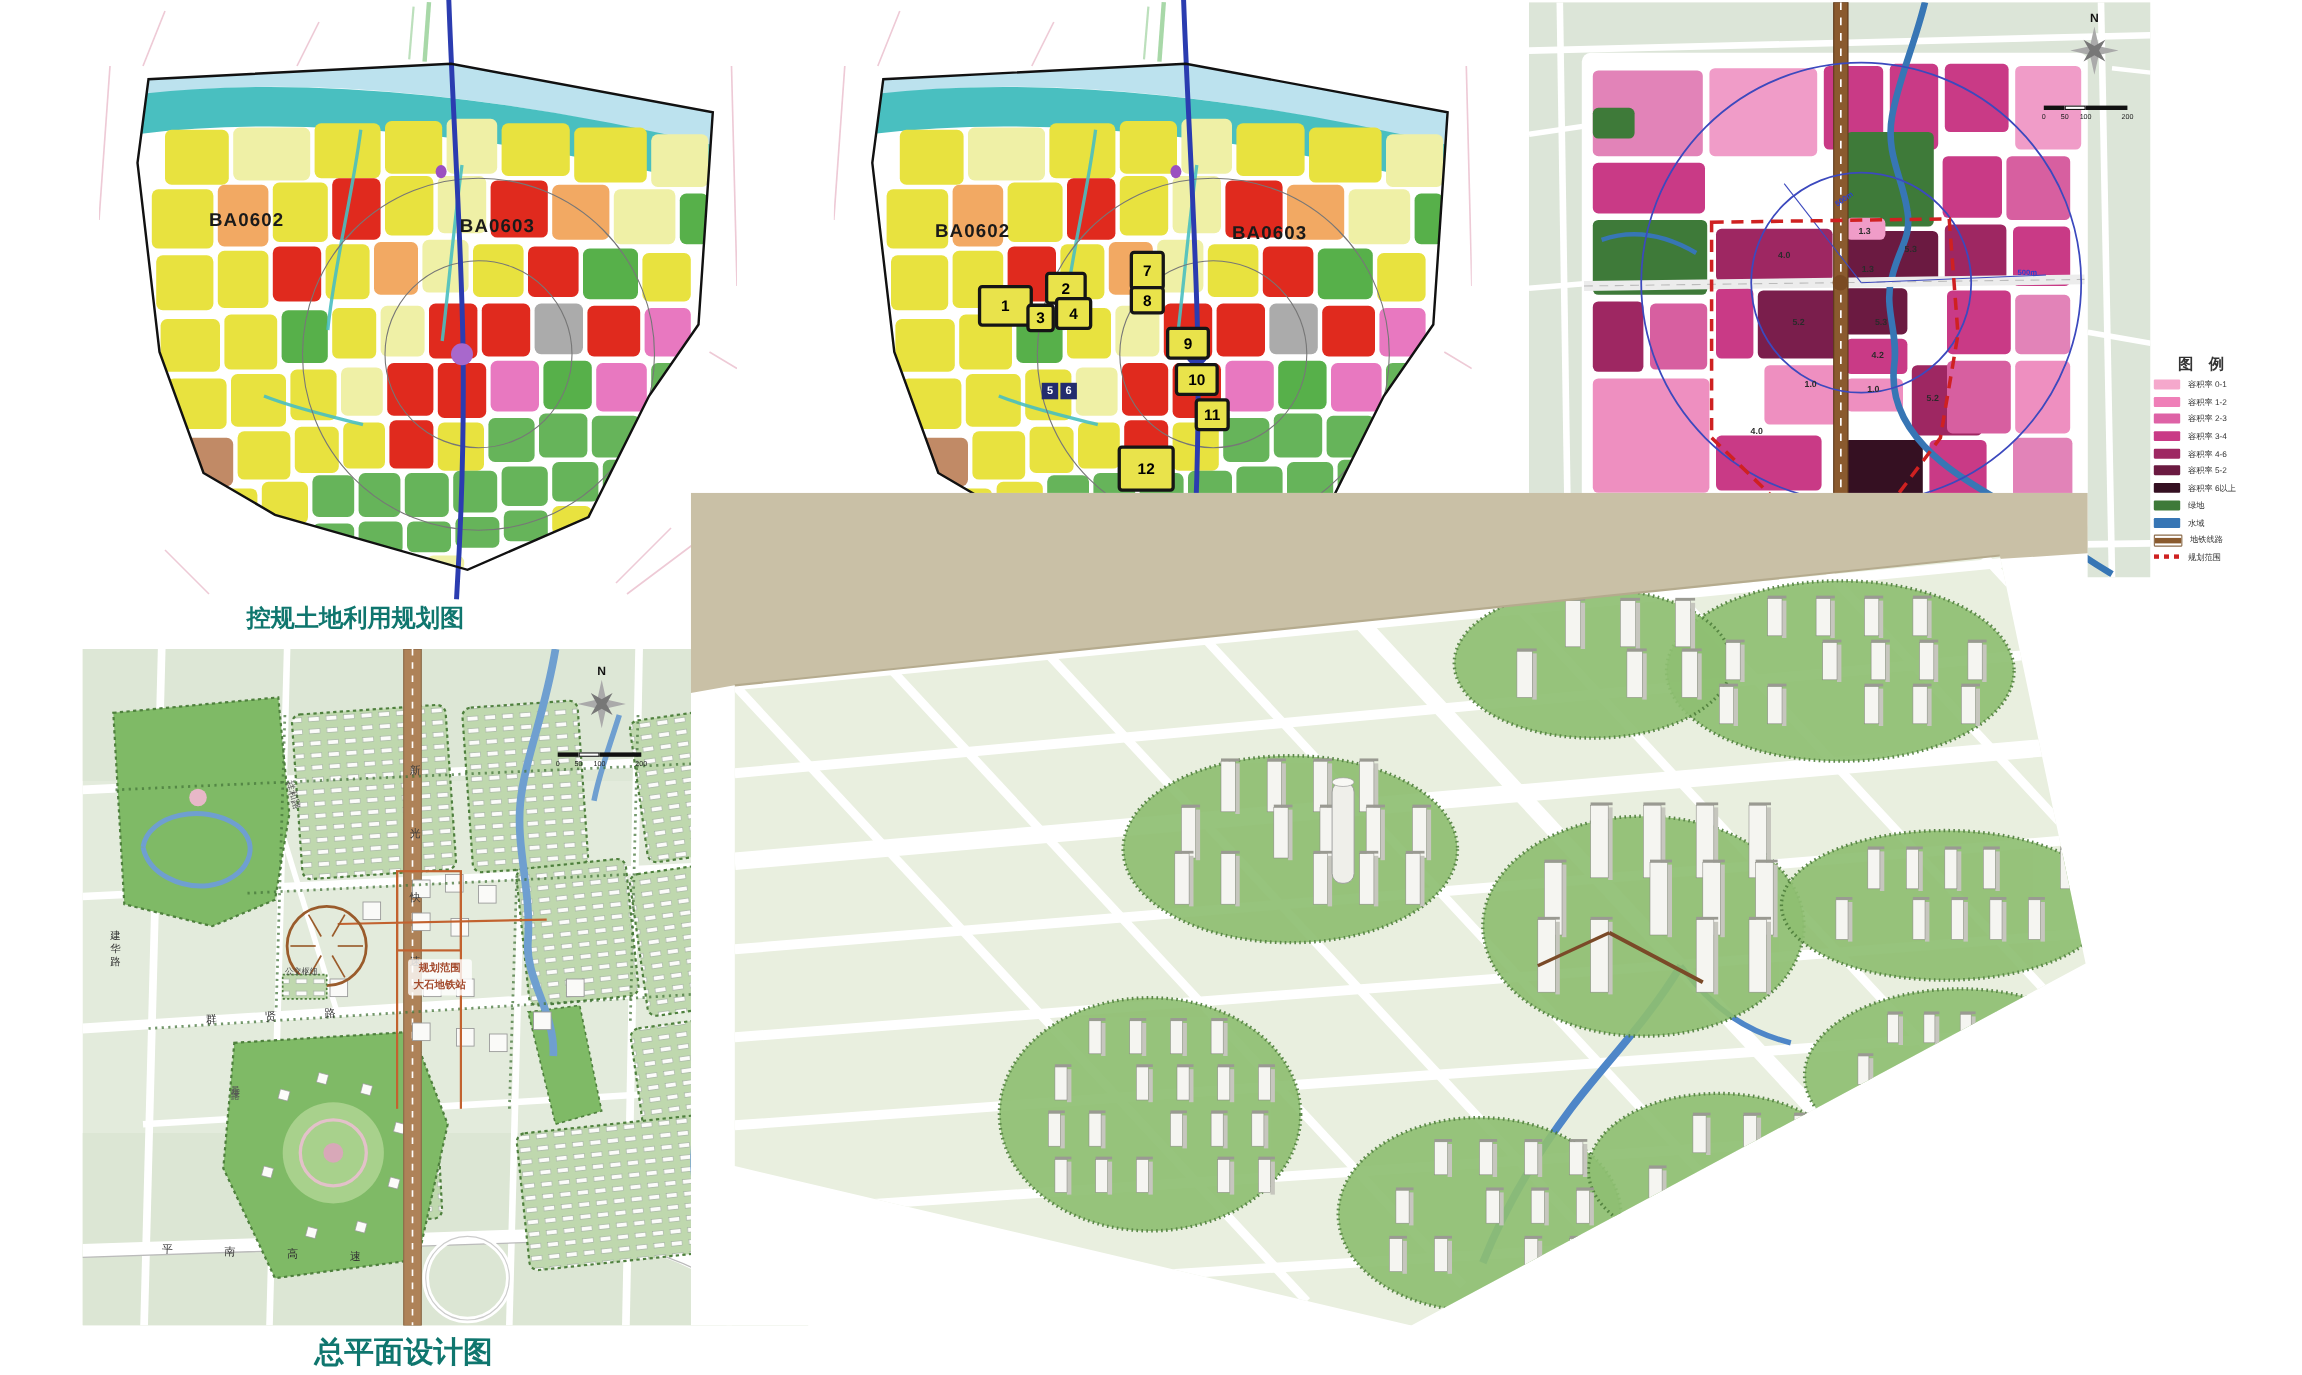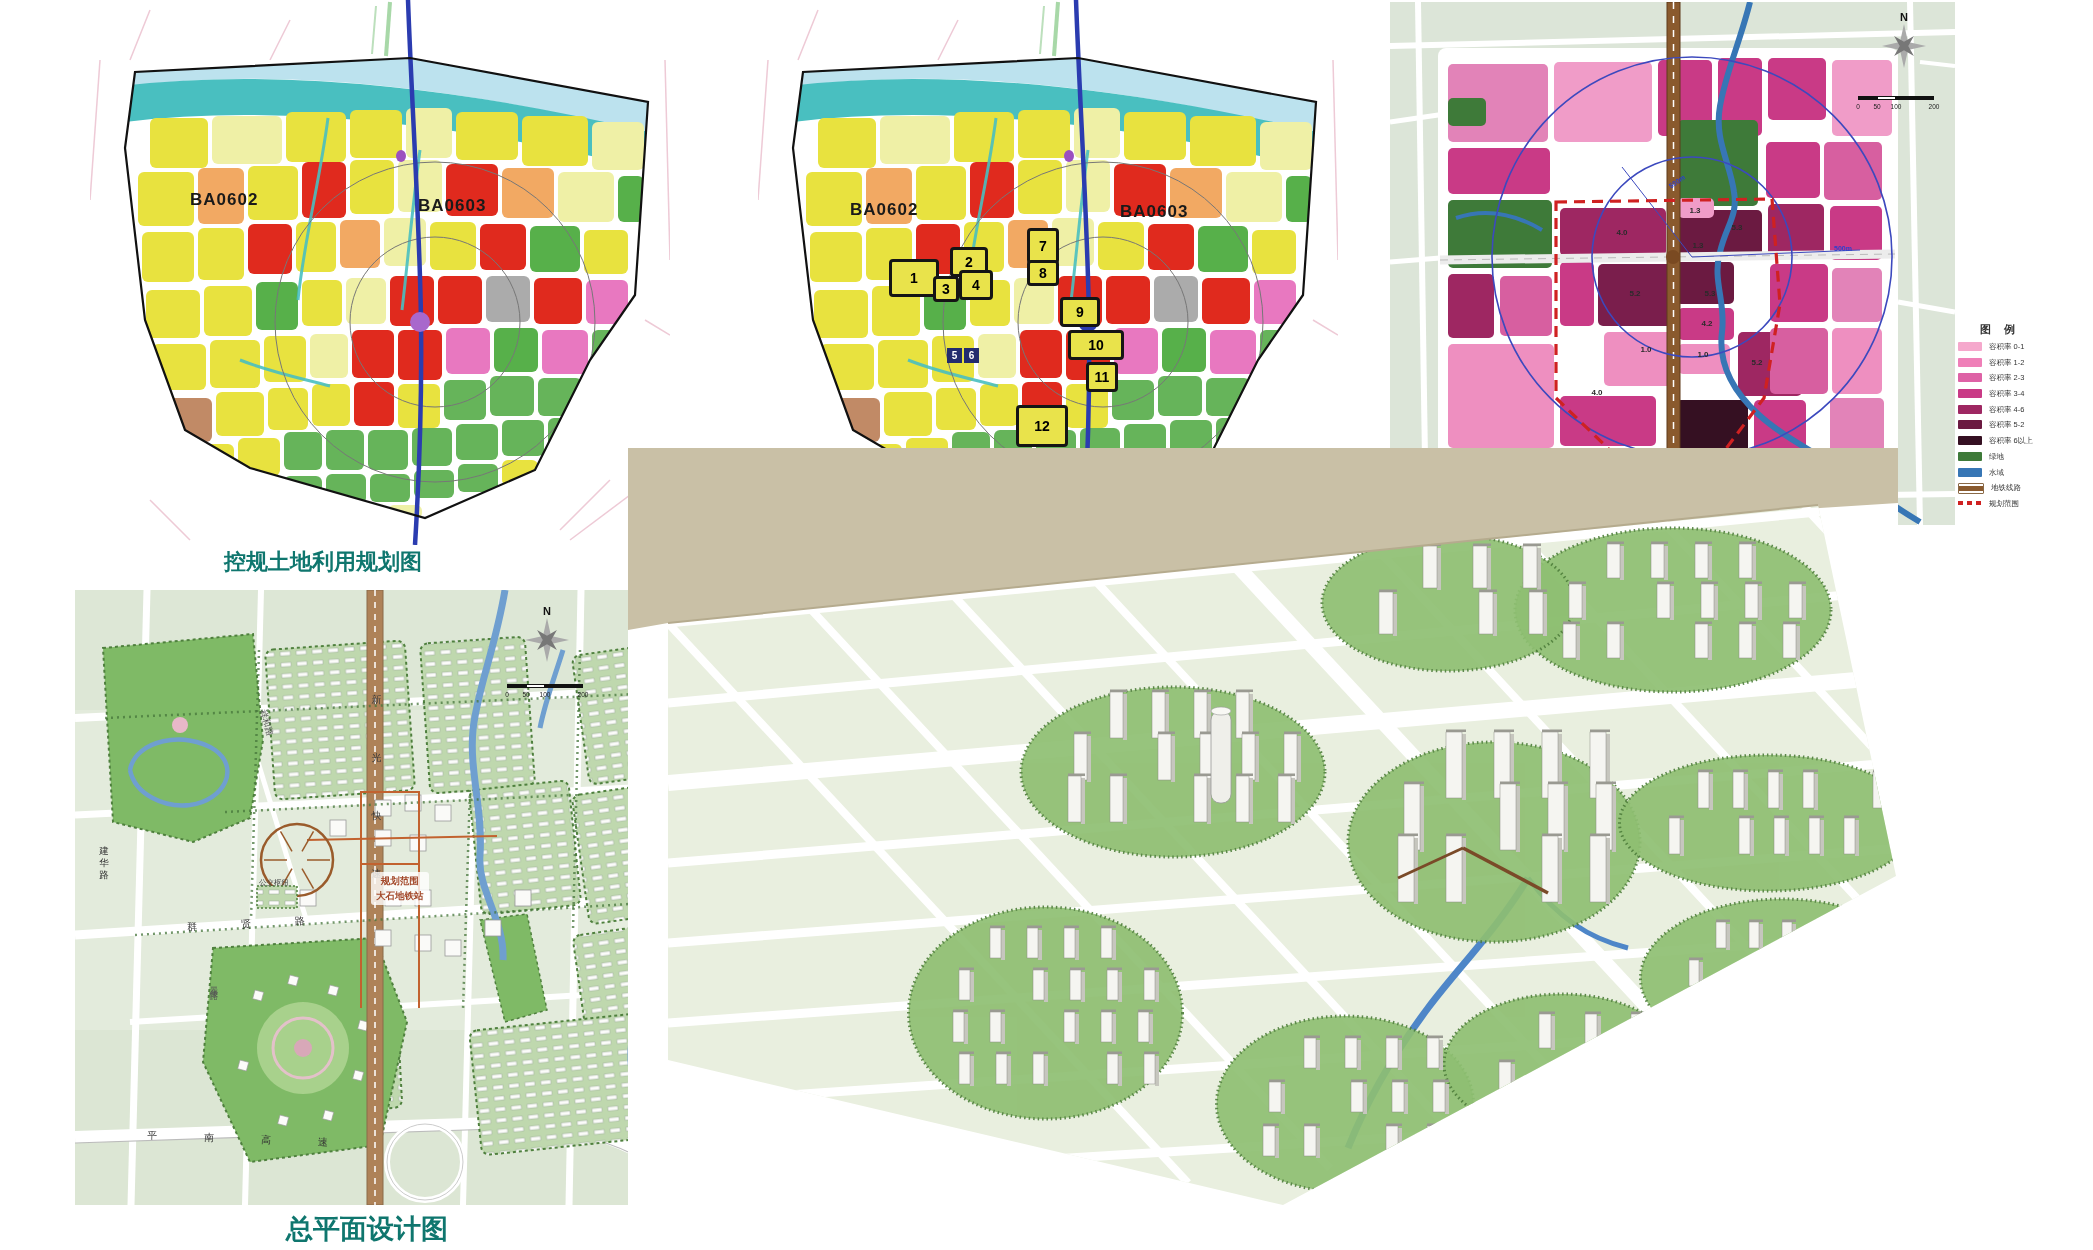--- a/index.html
+++ b/index.html
@@ -12,21 +12,21 @@
   .cap.big{font-size:27px;}
   .ba{position:absolute;font-size:17px;font-weight:700;color:#1a1a1a;letter-spacing:1px;}
   .pnum{position:absolute;background:#E9E34B;border:3px solid #151515;border-radius:4px;
         display:flex;align-items:center;justify-content:center;font-weight:700;font-size:14px;
         color:#000;box-sizing:border-box;}
   .badge{position:absolute;width:15px;height:15px;background:#232C6E;color:#fff;font-size:10px;
          font-weight:700;display:flex;align-items:center;justify-content:center;}
   .far{position:absolute;transform:translate(-50%,-50%);font-size:8px;font-weight:700;color:#2B2B2B;}
   .radius-label{position:absolute;font-size:7px;color:#2B3FD0;font-weight:700;}
   .legend{position:absolute;left:1958px;top:322px;width:132px;}
-  .legend-title{font-size:11px;font-weight:700;letter-spacing:5px;color:#333;margin:0 0 5px 22px;}
+  .legend-title{font-size:14px;font-weight:700;letter-spacing:5px;color:#333;margin:0 0 5px 22px;}
   .lrow{display:flex;align-items:flex-start;height:15.7px;}
   .lswatch{width:24px;height:9px;margin-right:7px;flex:0 0 auto;border-radius:1px;}
   .llabel{font-size:7.5px;color:#333;white-space:nowrap;}
   .roadlabel{position:absolute;color:#333;font-weight:400;}
   .vtext{writing-mode:vertical-rl;text-orientation:upright;}
   .compass{position:absolute;text-align:center;width:44px;}
   .compass .n{font-size:11px;font-weight:700;color:#111;line-height:1;margin-bottom:1px;}
   .scalebar{position:absolute;height:16px;}
   .sb-seg{position:absolute;top:0;height:4px;box-sizing:border-box;}
   .sb-label{position:absolute;top:7px;font-size:6.5px;color:#222;transform:translateX(-50%);}
@@ -266,21 +266,21 @@
     <div class="ba" style="left:362px;top:202px">BA0603</div>
     <div class="pnum" style="left:131px;top:259px;width:50px;height:38px">1</div>
     <div class="pnum" style="left:192px;top:247px;width:38px;height:30px">2</div>
     <div class="pnum" style="left:175px;top:276px;width:26px;height:26px">3</div>
     <div class="pnum" style="left:201px;top:270px;width:34px;height:30px">4</div>
     <div class="badge" style="left:189px;top:348px">5</div>
     <div class="badge" style="left:206px;top:348px">6</div>
     <div class="pnum" style="left:269px;top:228px;width:32px;height:36px">7</div>
     <div class="pnum" style="left:269px;top:260px;width:32px;height:26px">8</div>
     <div class="pnum" style="left:302px;top:297px;width:40px;height:30px">9</div>
-    <div class="pnum" style="left:310px;top:330px;width:56px;height:30px">10</div>
+    <div class="pnum" style="left:310px;top:330px;width:40px;height:30px">10</div>
     <div class="pnum" style="left:328px;top:362px;width:32px;height:30px">11</div>
     <div class="pnum" style="left:258px;top:405px;width:52px;height:42px">12</div>
   </div>
   <div class="cap small" style="left:762px;top:547px">城市设计土地利用规划图</div>
 
   <div class="panel" style="left:1390px;top:2px;width:565px;height:523px">
     <svg id="svg-p3" width="565" height="523" viewBox="0 0 565 523">
         <rect x="0" y="0" width="565" height="523" fill="#DCE5D8"></rect>
         <path d="M28,0 L36,523" stroke="#FFF" stroke-width="6" fill="none"></path>
         <path d="M0,44 L565,30" stroke="#FFF" stroke-width="6" fill="none"></path>

